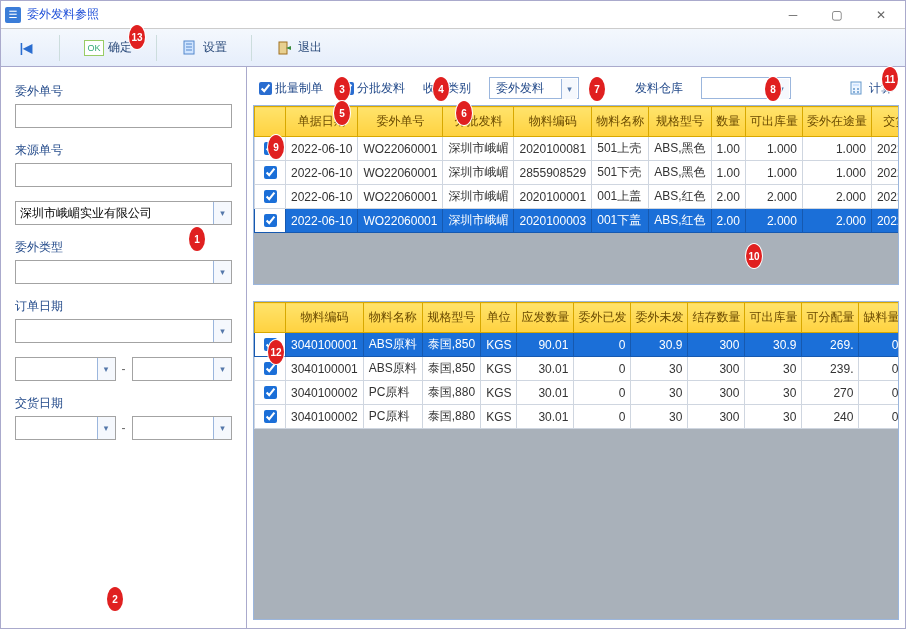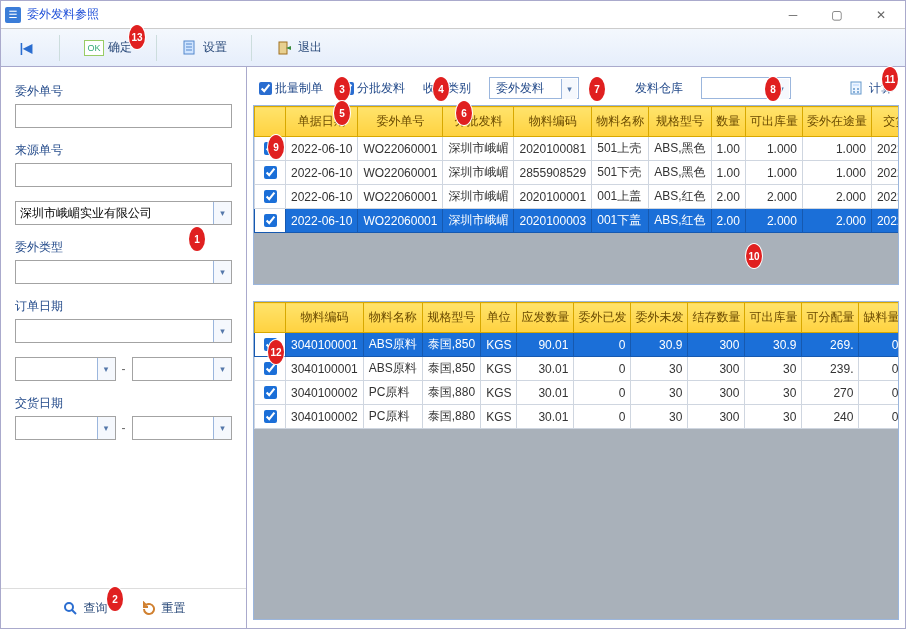--- a/index.html
+++ b/index.html
@@ -135,39 +135,20 @@
         </div>
         <div class="field">
           <div class="field-label">交货日期</div>
           <div class="date-row">
             <div class="field-combo" style="flex:1"><input class="field-input" style=""><div class="combo-arrow">▾</div></div>
             <span class="date-sep">-</span>
             <div class="field-combo" style="flex:1"><input class="field-input" style=""><div class="combo-arrow">▾</div></div>
           </div>
         </div>
       </div>
-      <div class="left-footer">
-        <div class="lbtn">
-          <span class="tbicon">
-            <svg width="16" height="16" viewBox="0 0 16 16">
-                <circle cx="6" cy="6" r="4" fill="none" stroke="#2a6dd0" stroke-width="2"></circle>
-                <path d="M9 9l4 4" stroke="#2a6dd0" stroke-width="2"></path>
-              </svg>
-          </span>
-          <span>查询</span>
-        </div>
-        <div class="lbtn">
-          <span class="tbicon">
-            <svg width="16" height="16" viewBox="0 0 16 16">
-                <path d="M3 8a5 5 0 1 0 2-4L3 2v4h4" fill="none" stroke="#d08030" stroke-width="2"></path>
-              </svg>
-          </span>
-          <span>重置</span>
-        </div>
-      </div>
     </div>
 
     <div class="right-panel">
       <div class="option-row">
         <label class="chk">
             <input type="checkbox" checked="" style="">
             <span>批量制单</span>
           </label>
         <label class="chk">
             <input type="checkbox" checked="" style="">

